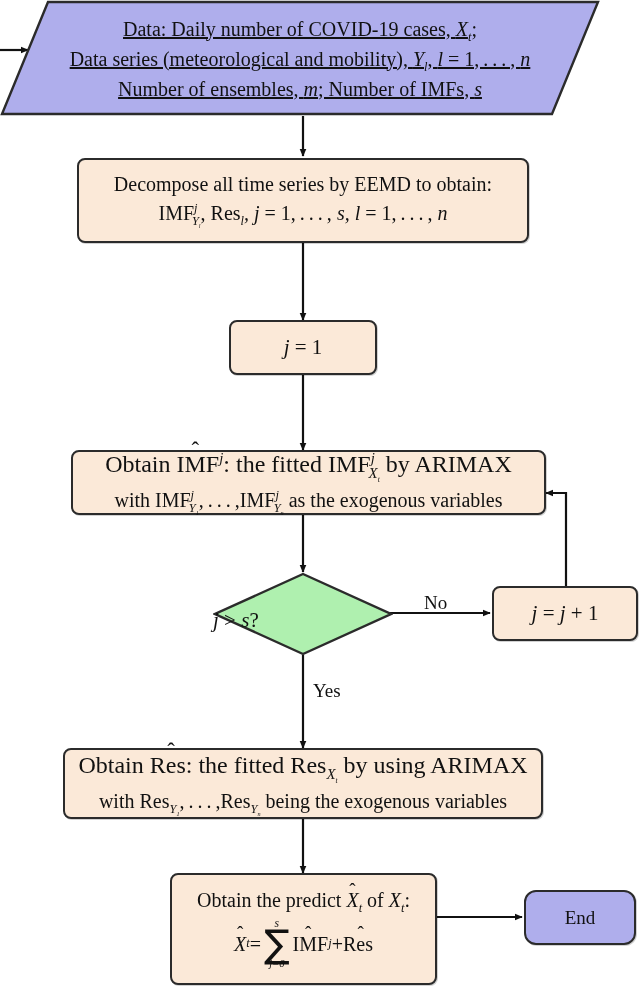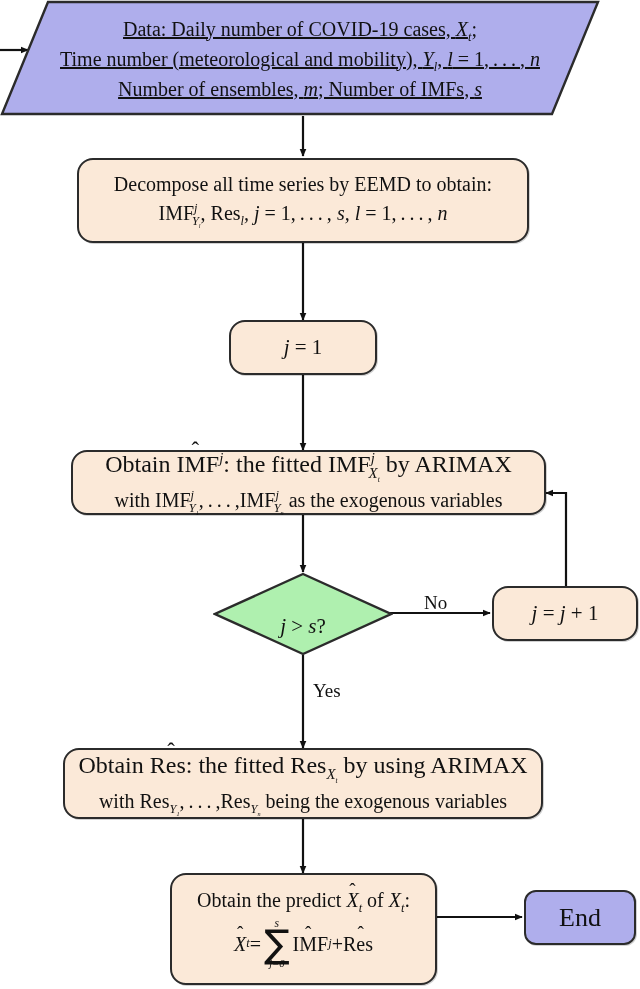--- a/index.html
+++ b/index.html
@@ -3,38 +3,38 @@
 <meta charset="utf-8">
 <style>
   html,body{margin:0;padding:0;background:#ffffff;}
   body{
     width:640px;height:989px;position:relative;overflow:hidden;
     font-family:"Liberation Serif","DejaVu Serif",serif;
     color:#111111;
   }
   .node{position:absolute;box-sizing:border-box;display:flex;align-items:center;justify-content:center;text-align:center;}
   .rbox{
-    background:#FBE9D8;border:2px solid #2b2b2b;border-radius:16px;
+    background:#FBE9D8;border:2px solid #2b2b2b;border-radius:8px;
     box-shadow:1px 1px 0 rgba(0,0,0,0.18);
   }
   .termbox{
     background:#AFAEEC;border:2px solid #2b2b2b;border-radius:12px;
     box-shadow:1px 1px 0 rgba(0,0,0,0.18);
   }
   .lines{display:flex;flex-direction:column;align-items:center;justify-content:center;width:100%;line-height:1.42;}
   .ln{white-space:nowrap;}
   .para-wrap{position:absolute;}
   .para-svg{position:absolute;left:0;top:0;}
   .para-text{position:absolute;left:0;top:0;width:100%;height:100%;
     display:flex;flex-direction:column;align-items:center;justify-content:center;text-decoration:underline;}
   
   .diamond-wrap{position:absolute;}
   .diamond-svg{position:absolute;left:0;top:0;}
-  .diamond-text{position:absolute;left:0;top:12px;width:100%;height:100%;
-    display:flex;align-items:center;justify-content:center;}
+  .diamond-text{position:absolute;left:0;top:6px;width:100%;height:100%;
+    display:flex;align-items:center;justify-content:flex-start;}
   svg.conn{position:absolute;left:0;top:0;width:640px;height:989px;pointer-events:none;}
   .edgelabel{position:absolute;font-size:19px;}
   i.v{font-style:italic;}
   sup,sub{font-size:0.62em;font-style:italic;}
   sup{vertical-align:super;}
   sub{vertical-align:sub;}
   .sub2{font-size:0.5em;vertical-align:sub;font-style:italic;}
   .hatwrap{position:relative;display:inline-block;}
   .hat{position:absolute;left:0;right:0;top:-0.52em;text-align:center;font-size:0.95em;font-style:normal;}
   
@@ -78,21 +78,21 @@
 
 <div class="para-wrap" style="left:0px;top:0px;width:600px;height:118px;">
   <svg class="para-svg" width="600" height="118" viewBox="0 0 600 118">
     <polygon points="48,2 598,2 552,114 2,114" fill="#AFAEEC" stroke="#2b2b2b" stroke-width="2.4"></polygon>
   </svg>
   <div class="para-text">
     <div class="ln" style="font-size:20px;padding-bottom:3px;">
       <span>Data: Daily number of COVID-19 cases, </span><i class="v">X</i><sub>t</sub><span>;</span>
     </div>
     <div class="ln" style="font-size:20px;padding-bottom:3px;">
-      <span>Time number (meteorological and mobility), </span><i class="v">Y</i><sub>l</sub><span>, </span><i class="v">l</i><span> = 1, . . . , </span><i class="v">n</i>
+      <span>Data series (meteorological and mobility), </span><i class="v">Y</i><sub>l</sub><span>, </span><i class="v">l</i><span> = 1, . . . , </span><i class="v">n</i>
     </div>
     <div class="ln" style="font-size:20px;">
       <span>Number of ensembles, </span><i class="v">m</i><span>; Number of IMFs, </span><i class="v">s</i>
     </div>
   </div>
 </div>
 
 <div class="node rbox" style="left:77px;top:158px;width:452px;height:85px;">
   <div class="lines">
     <div class="ln" style="font-size:20px;">Decompose all time series by EEMD to obtain:</div>
@@ -167,17 +167,17 @@
         <sup>j</sup>
         <span> + </span>
         <span>R</span>
         <span class="hatwrap"><span class="hat">ˆ</span><span>e</span></span>
         <span>s</span>
     </div>
   </div>
 </div>
 
 <div class="node termbox" style="left:524px;top:890px;width:112px;height:55px;">
-  <span style="font-size:26px;">End</span>
+  <span style="font-size:19px;">End</span>
 </div>
 
 <div class="edgelabel" style="left:424px;top:592px;">No</div>
 <div class="edgelabel" style="left:313px;top:680px;">Yes</div>
 
 </body></html>

